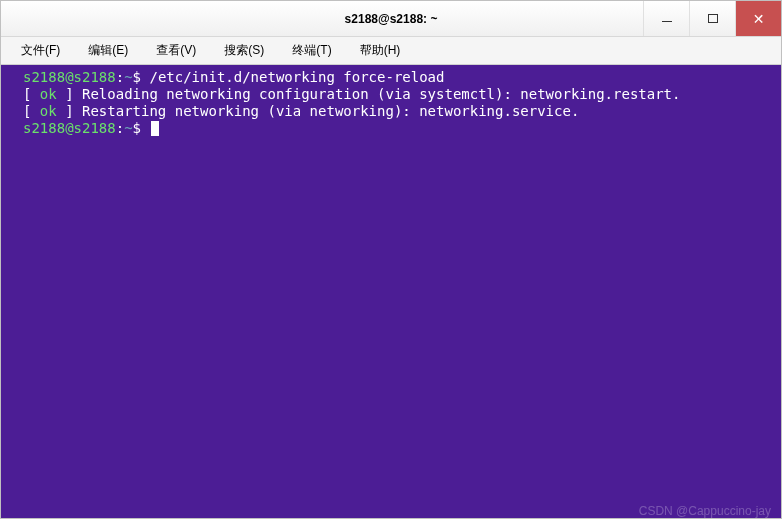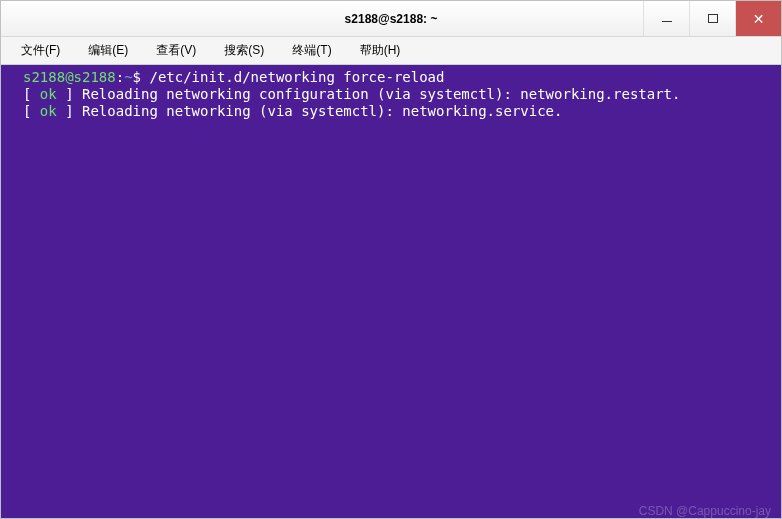--- a/index.html
+++ b/index.html
@@ -144,15 +144,16 @@
   <div class="menu-item">编辑(E)</div>
   <div class="menu-item">查看(V)</div>
   <div class="menu-item">搜索(S)</div>
   <div class="menu-item">终端(T)</div>
   <div class="menu-item">帮助(H)</div>
 </div>
 
 <div class="terminal">
   <div class="line"><span class="prompt-user">s2188@s2188</span><span>:</span><span class="prompt-tilde">~</span><span>$ </span><span>/etc/init.d/networking force-reload</span></div>
   <div class="line"><span>[ </span><span class="ok">ok</span><span> ] </span><span>Reloading networking configuration (via systemctl): networking.restart.</span></div>
-  <div class="line"><span>[ </span><span class="ok">ok</span><span> ] </span><span>Reloading networking (via systemctl): networking.service.</span></div>
+  <div class="line"><span>[ </span><span class="ok">ok</span><span> ] </span><span>Restarting networking (via networking): networking.service.</span></div>
+  <div class="line"><span class="prompt-user">s2188@s2188</span><span>:</span><span class="prompt-tilde">~</span><span>$ </span><span class="cursor"></span></div>
   <div class="watermark">CSDN @Cappuccino-jay</div>
 </div>
 
 </body></html>

